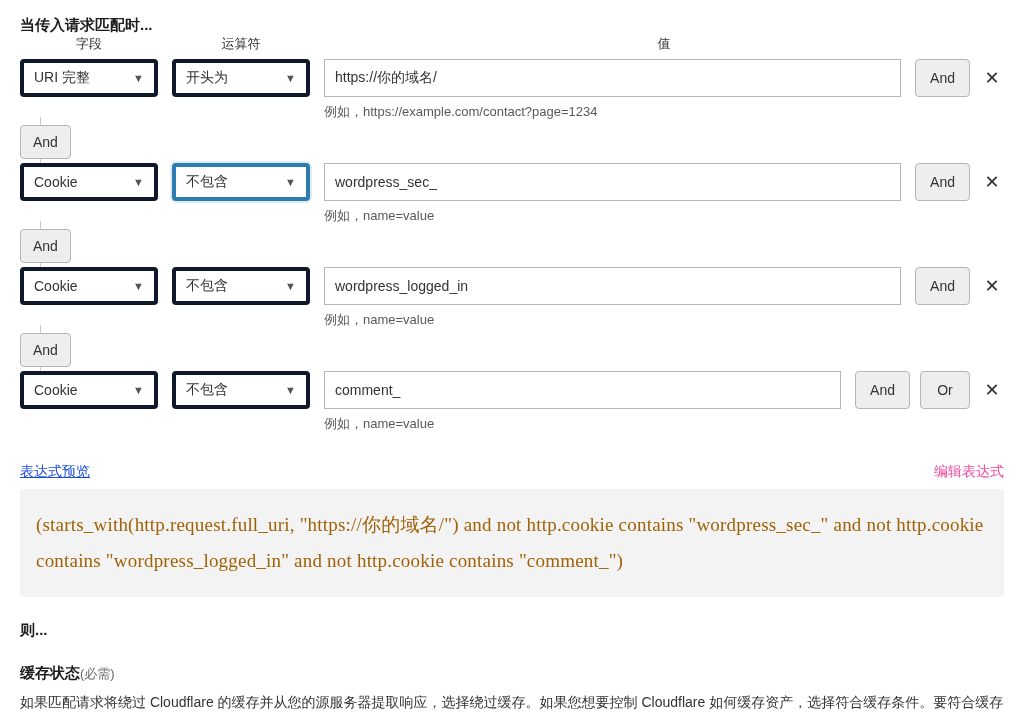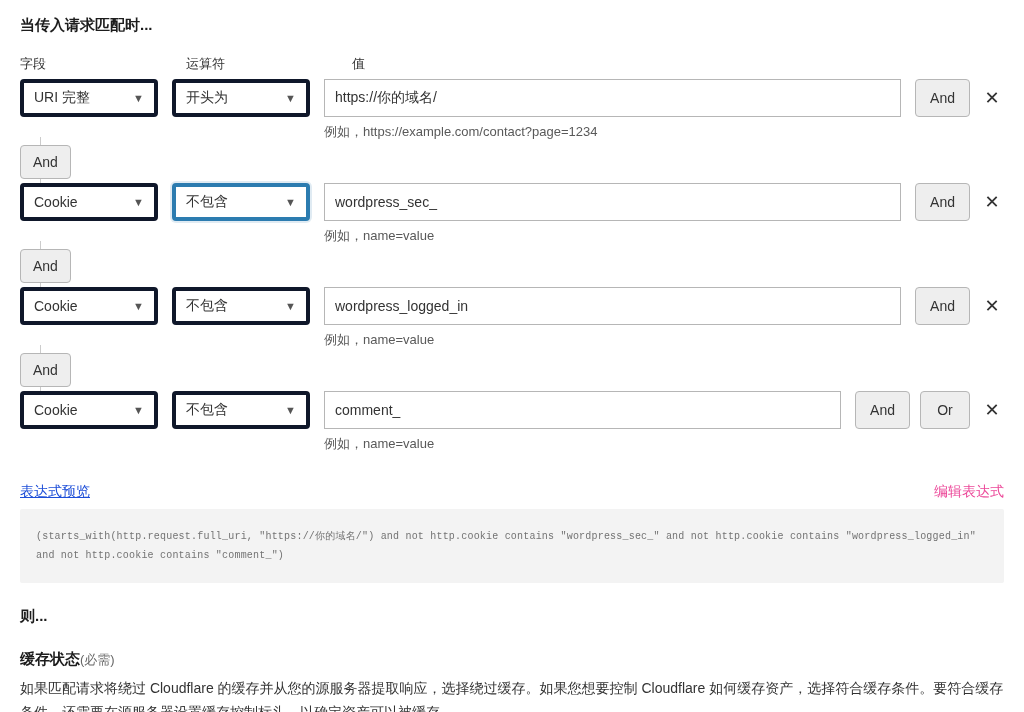--- a/index.html
+++ b/index.html
@@ -1,18 +1,18 @@
 <!DOCTYPE html>
 <html><head>
 <meta charset="utf-8">
 <style>
 * { box-sizing: border-box; margin: 0; padding: 0; }
 body { font-family: -apple-system, BlinkMacSystemFont, "Segoe UI", Helvetica, Arial, sans-serif; font-size: 14px; color: #1d1d1d; padding: 16px 20px; background: #fff; }
-.section-title { font-weight: 700; font-size: 15px; margin-bottom: 20px; }
-.header-row { display: flex; gap: 28px; margin-bottom: 6px; font-size: 13px; color: #333; }
+.section-title { font-weight: 700; font-size: 15px; margin-bottom: 0; }
+.header-row { display: flex; gap: 14px; margin-bottom: 6px; font-size: 13px; color: #333; text-align: center; }
 .header-row .col-field { width: 138px; }
 .header-row .col-op { width: 138px; }
 .header-row .col-val { flex: 1; }
 .rule-row { display: flex; align-items: flex-start; gap: 14px; margin-bottom: 4px; }
 .select-box { position: relative; width: 138px; }
 .select-box .sel { display: flex; align-items: center; justify-content: space-between; height: 38px; padding: 0 10px; border: 4px solid #0f172a; border-radius: 4px; background: #fff; cursor: pointer; font-size: 14px; color: #333; }
 .select-box .sel.focus { border-color: #2c7cb0; box-shadow: 0 0 0 2px rgba(44,124,176,0.15); }
 .chev { font-size: 11px; color: #555; }
 .val-col { flex: 1; min-width: 0; }
 .val-input { width: 100%; height: 38px; padding: 0 10px; border: 1px solid #b6b6b6; border-radius: 0; font-size: 14px; color: #333; background: #fff; }
@@ -20,21 +20,21 @@
 .btns { display: flex; align-items: center; gap: 10px; }
 .btn { height: 38px; min-width: 50px; padding: 0 14px; border: 1px solid #b6b6b6; border-radius: 4px; background: #eee; font-size: 14px; color: #333; cursor: pointer; display: inline-flex; align-items: center; justify-content: center; }
 .x-btn { width: 24px; height: 24px; display: flex; align-items: center; justify-content: center; cursor: pointer; color: #333; font-size: 18px; }
 .connector-wrap { margin-left: 0; margin-bottom: 4px; position: relative; }
 .connector-btn { height: 34px; padding: 0 12px; border: 1px solid #b6b6b6; border-radius: 4px; background: #eee; font-size: 14px; color: #333; cursor: pointer; display: inline-flex; align-items: center; justify-content: center; margin-left: 0; }
 .connector-wrap::before { content: ""; position: absolute; left: 20px; top: -8px; width: 1px; height: 8px; background: #ccc; }
 .connector-wrap::after { content: ""; position: absolute; left: 20px; bottom: -8px; width: 1px; height: 8px; background: #ccc; }
 .preview-head { display: flex; justify-content: space-between; align-items: center; margin-top: 30px; margin-bottom: 8px; }
 .preview-title { font-size: 14px; color: #1d4ed8; text-decoration: underline; }
 .edit-link { color: #ec4899; cursor: pointer; font-size: 14px; text-align: right; }
-.preview-box { background: #f3f3f3; padding: 18px 16px; border-radius: 2px; font-family: Liberation Mono, monospace; font-size: 10px; color: #737373; line-height: 1.9; letter-spacing: 0.2px; }
+.preview-box { background: #f3f3f3; padding: 18px 16px; border-radius: 2px; font-family: Liberation Serif, serif; font-size: 19px; color: #a16207; line-height: 1.9; letter-spacing: 0.2px; }
 .then-title { font-weight: 700; font-size: 15px; margin-top: 24px; margin-bottom: 24px; }
 .cache-head { display: flex; align-items: baseline; gap: 0; margin-bottom: 8px; }
 .cache-title { font-weight: 700; font-size: 15px; }
 .required { font-size: 13px; color: #666; }
 .cache-desc { font-size: 14px; color: #333; line-height: 1.7; margin-bottom: 16px; }
 </style>
 </head>
 <body>
 
 <div class="section-title">当传入请求匹配时...</div>

